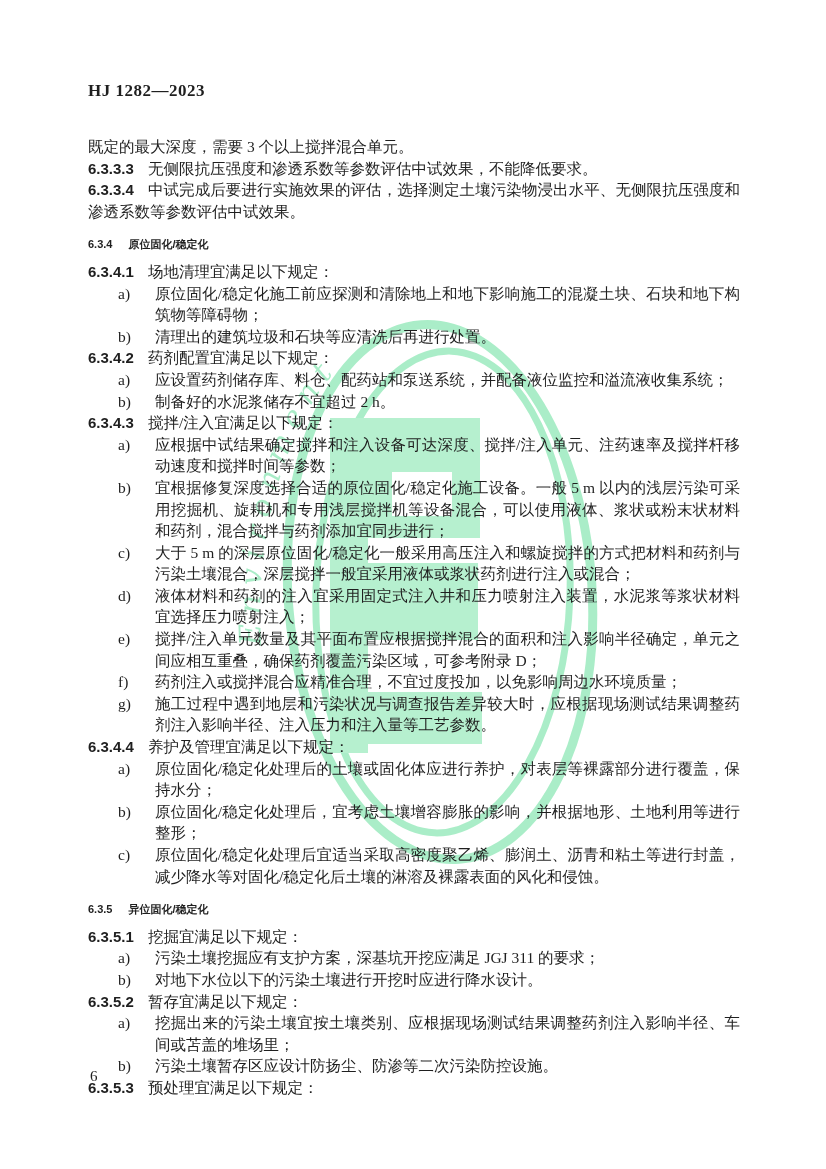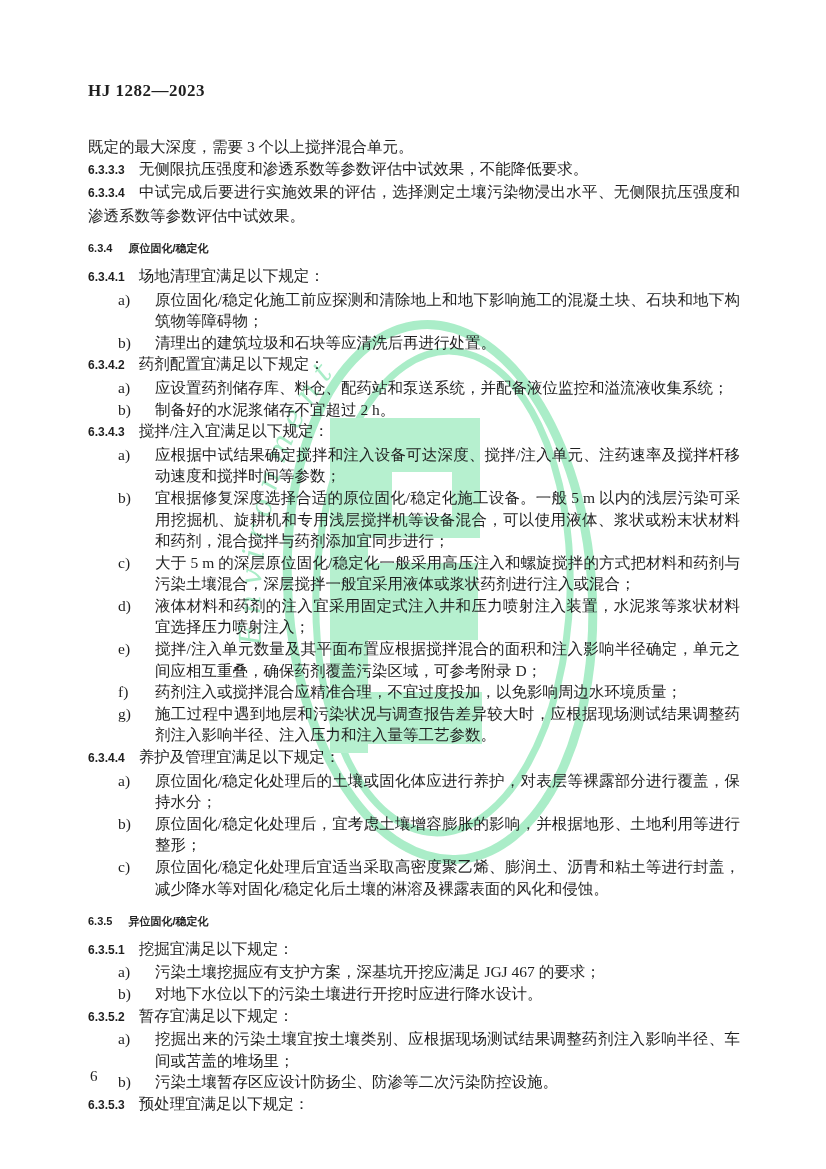--- a/index.html
+++ b/index.html
@@ -23,21 +23,21 @@
   }
   .block{margin:0;}
   .heading{
     font-weight:bold;margin:12px 0 5px 0;
     font-family:"Liberation Sans","DejaVu Sans",sans-serif;
     font-size:11px;
   }
   .heading .num{margin-right:16px;}
   .clause .num{
     font-family:"Liberation Sans","DejaVu Sans",sans-serif;
-    font-weight:bold;font-size:12px;margin-right:14px;white-space:nowrap;
+    font-weight:bold;font-size:15px;margin-right:14px;white-space:nowrap;
   }
   .item{display:flex;}
   .item .label{
     flex:0 0 37px;margin-left:30px;white-space:nowrap;
   }
   .item .text{flex:1 1 auto;text-align:justify;}
   .page-number{
     position:absolute;left:90px;top:1068px;
     font-size:15px;z-index:1;
   }
@@ -137,21 +137,21 @@
         <span class="text">原位固化/稳定化处理后，宜考虑土壤增容膨胀的影响，并根据地形、土地利用等进行整形；</span>
       </div>
       <div class="block item">
         <span class="label">c)</span>
         <span class="text">原位固化/稳定化处理后宜适当采取高密度聚乙烯、膨润土、沥青和粘土等进行封盖，减少降水等对固化/稳定化后土壤的淋溶及裸露表面的风化和侵蚀。</span>
       </div>
       <div class="block heading"><span class="num">6.3.5</span><span class="text">异位固化/稳定化</span></div>
       <div class="block clause"><span class="num">6.3.5.1</span><span class="text">挖掘宜满足以下规定：</span></div>
       <div class="block item">
         <span class="label">a)</span>
-        <span class="text">污染土壤挖掘应有支护方案，深基坑开挖应满足 JGJ 467 的要求；</span>
+        <span class="text">污染土壤挖掘应有支护方案，深基坑开挖应满足 JGJ 311 的要求；</span>
       </div>
       <div class="block item">
         <span class="label">b)</span>
         <span class="text">对地下水位以下的污染土壤进行开挖时应进行降水设计。</span>
       </div>
       <div class="block clause"><span class="num">6.3.5.2</span><span class="text">暂存宜满足以下规定：</span></div>
       <div class="block item">
         <span class="label">a)</span>
         <span class="text">挖掘出来的污染土壤宜按土壤类别、应根据现场测试结果调整药剂注入影响半径、车间或苫盖的堆场里；</span>
       </div>

